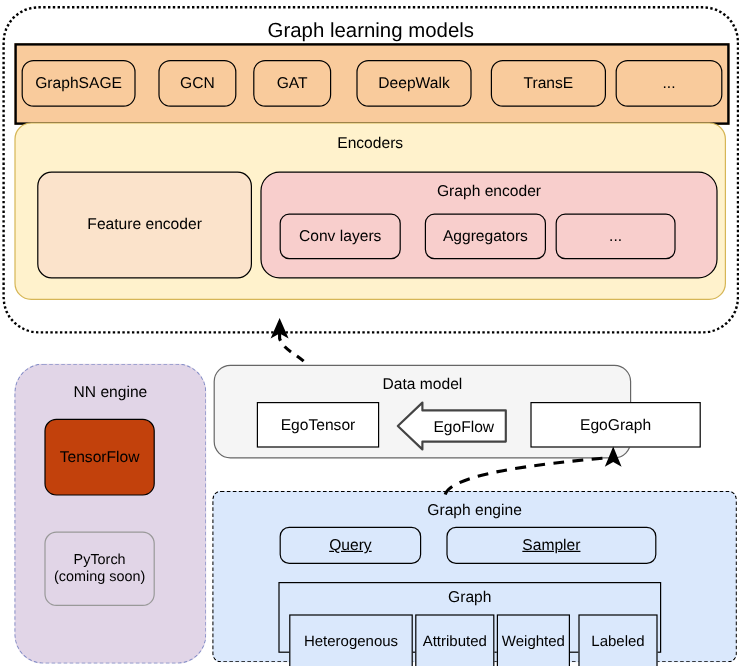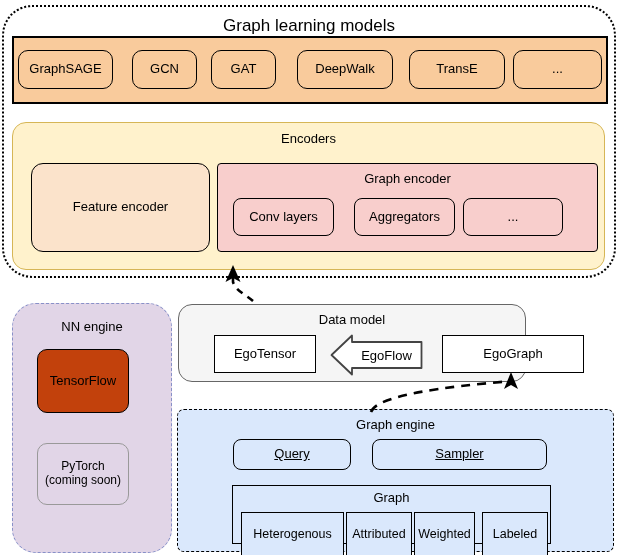--- a/index.html
+++ b/index.html
@@ -34,31 +34,31 @@
   .models-bar{
     left:12px;top:36px;width:596px;height:68px;
     background:#F9CB9C;border:2px solid #000;
   }
   .model-box{
     top:50px;height:39px;
     background:#F9CB9C;border:1.5px solid #000;border-radius:10px;
   }
   
   .encoders{
-    left:12px;top:122px;width:593px;height:148px;
+    left:12px;top:102px;width:593px;height:148px;
     background:#FFF2CC;border:1.5px solid #D6B656;border-radius:14px;
   }
   .feature-encoder{
     left:18px;top:40px;width:179px;height:89px;
     background:#FBE3CB;border:1.5px solid #000;border-radius:12px;
   }
   .graph-encoder{
     position:absolute;box-sizing:border-box;
     left:204px;top:40px;width:381px;height:89px;
-    background:#F8CECC;border:1.5px solid #000;border-radius:4px;
+    background:#F8CECC;border:1.5px solid #000;border-radius:16px;
   }
   .ge-box{
     top:34px;height:38px;
     background:#F8CECC;border:1.5px solid #000;border-radius:8px;
   }
   
   .nn-engine{
     left:12px;top:303px;width:160px;height:250px;
     background:#E1D5E7;border:1.5px dashed #8890C8;border-radius:24px;
   }

